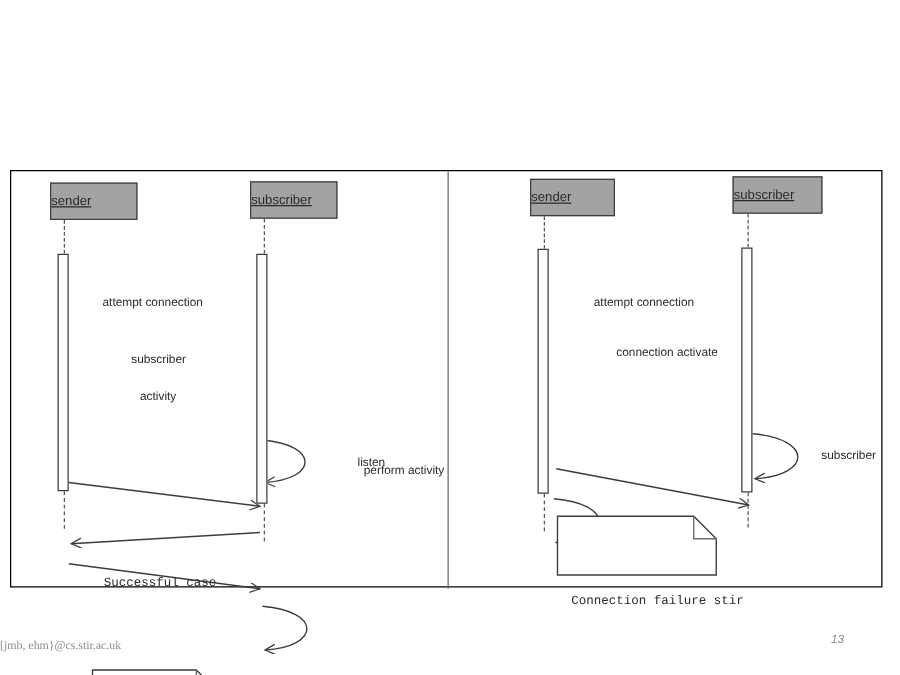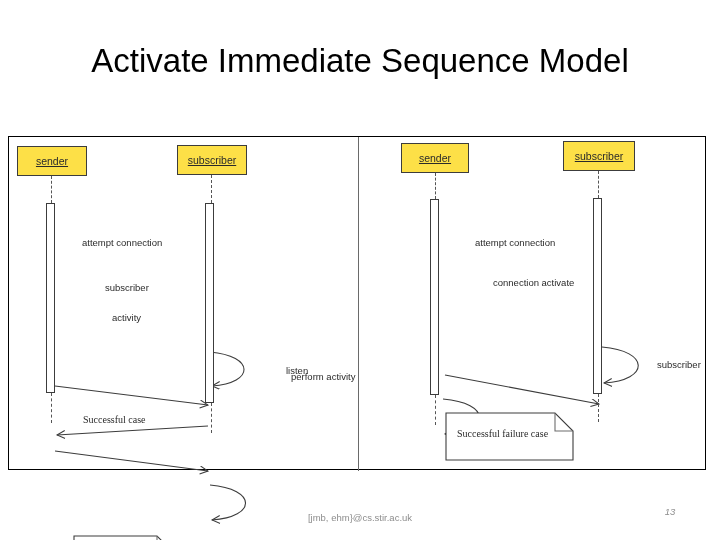--- a/index.html
+++ b/index.html
@@ -48,25 +48,26 @@
     position: absolute;
     left: 349px;
     top: 0px;
     width: 0px;
     height: 334px;
     border-left: 1.2px solid #6a6a6a;
   }
   .lifeline-box {
     position: absolute;
     border: 1.1px solid #3c3c3c;
-    background: #fde047;
+    background: #a3a3a3;
     box-sizing: border-box;
     display: flex;
     align-items: center;
-    justify-content: center;
+    justify-content: flex-start;
+    margin-left: 23px;
   }
   .lifeline-box span {
     font-size: 10.5px;
     color: #2a2a2a;
     text-decoration: underline;
     font-family: "Liberation Sans", sans-serif;
     white-space: nowrap;
   }
   .lifeline-dash {
     position: absolute;
@@ -85,59 +86,59 @@
     font-size: 9.5px;
     color: #2a2a2a;
     font-family: "Liberation Sans", sans-serif;
     white-space: nowrap;
     text-align: center;
   }
   .note-text {
     position: absolute;
     font-size: 10px;
     color: #2a2a2a;
-    font-family: Liberation Serif, serif;
-    white-space: nowrap;
+    font-family: Liberation Mono, monospace;
+    white-space: nowrap;
+    margin-top: 48px;
   }
   svg.overlay {
     position: absolute;
     left: 0; top: 0;
     width: 698px;
     height: 334px;
     overflow: visible;
     pointer-events: none;
   }
   #footer-email {
     position: absolute;
     left: 0;
     top: 512px;
     width: 720px;
-    text-align: center;
+    text-align: left;
     font-size: 9.5px;
     color: #8d8d8d;
-    font-family: Liberation Sans, sans-serif;
+    font-family: Liberation Serif, serif;
   }
   #footer-pageno {
     position: absolute;
     left: 650px;
     top: 506px;
     width: 40px;
     text-align: center;
     font-size: 9.5px;
     color: #8d8d8d;
     font-family: "Liberation Sans", sans-serif;
     font-style: italic;
   }
 </style>
 </head>
 <body>
 
 <div id="slide">
 
-  <div id="slide-title">Activate Immediate Sequence Model</div>
 
   <div id="diagram-frame">
 
     <svg class="overlay" viewBox="0 0 698 334">
       <defs>
         <marker id="arrowOpen" markerWidth="11" markerHeight="11" refX="9" refY="4" orient="auto" markerUnits="userSpaceOnUse">
           <path d="M1,0 L9,4 L1,8" fill="none" stroke="#3c3c3c" stroke-width="1"></path>
         </marker>
         <marker id="arrowOpenL" markerWidth="11" markerHeight="11" refX="9" refY="4" orient="auto" markerUnits="userSpaceOnUse">
           <path d="M1,0 L9,4 L1,8" fill="none" stroke="#3c3c3c" stroke-width="1"></path>
@@ -202,20 +203,20 @@
       <span>subscriber</span>
     </div>
     <div class="lifeline-dash" style="left:589px; top:34px; height:27px;"></div>
     <div class="activation" style="left:584px; top:61px; height:196px;"></div>
     <div class="lifeline-dash" style="left:589px; top:257px; height:28px;"></div>
 
     <span class="msg-label" style="left:648px; top:222px;">subscriber</span>
     <span class="msg-label" style="left:466px; top:100px;">attempt connection</span>
     <span class="msg-label" style="left:484px; top:140px;">connection activate</span>
 
-    <span class="note-text" style="left:448px; top:291px;">Successful failure case</span>
+    <span class="note-text" style="left:448px; top:291px;">Connection failure stir</span>
 
   </div>
 
   <div id="footer-email">[jmb, ehm}@cs.stir.ac.uk</div>
   <div id="footer-pageno">13</div>
 
 </div>
 
 </body></html>

